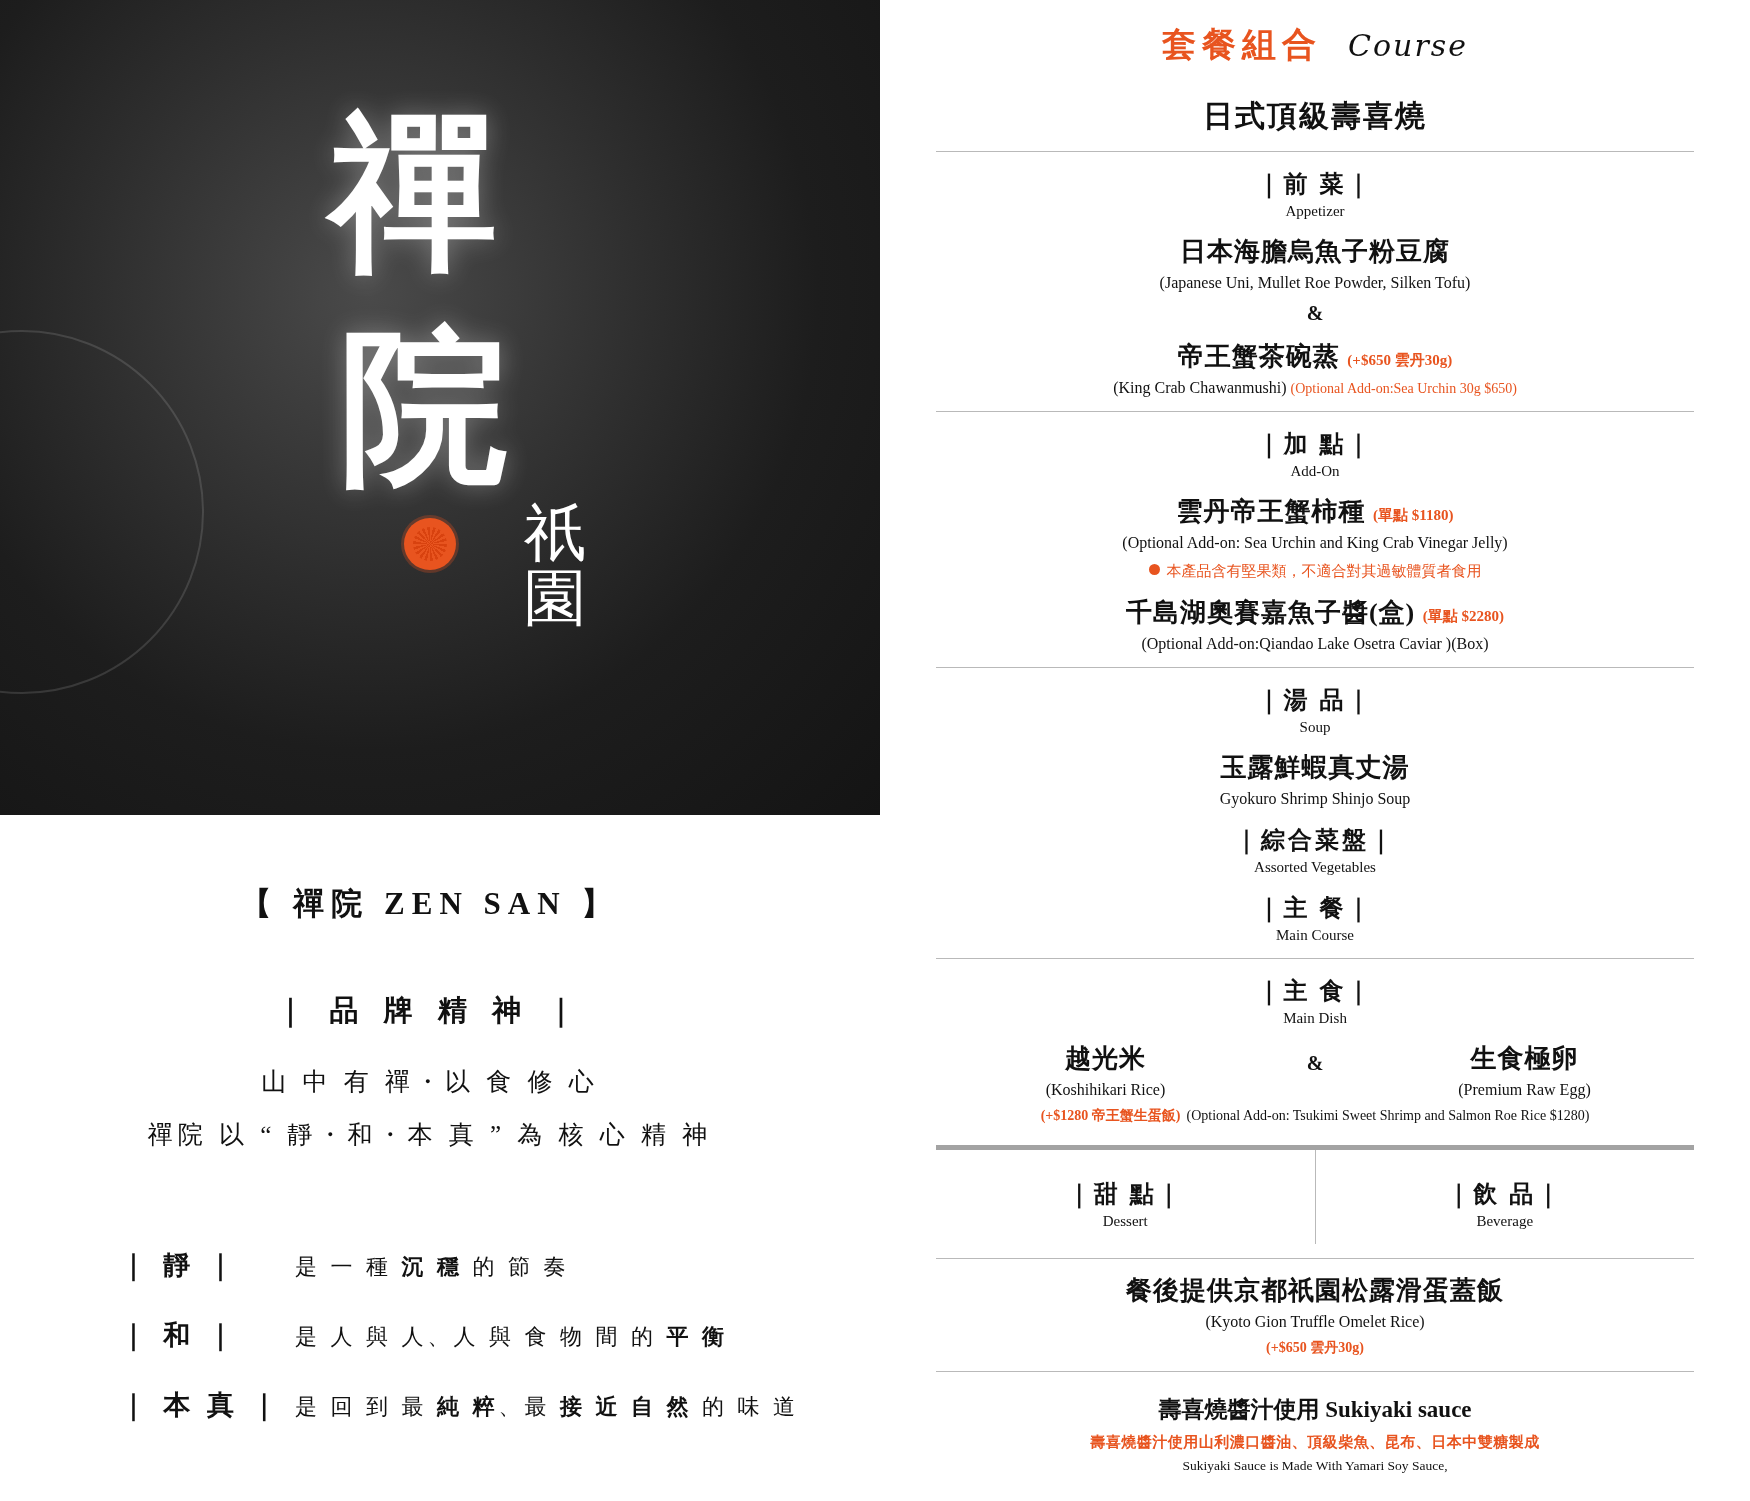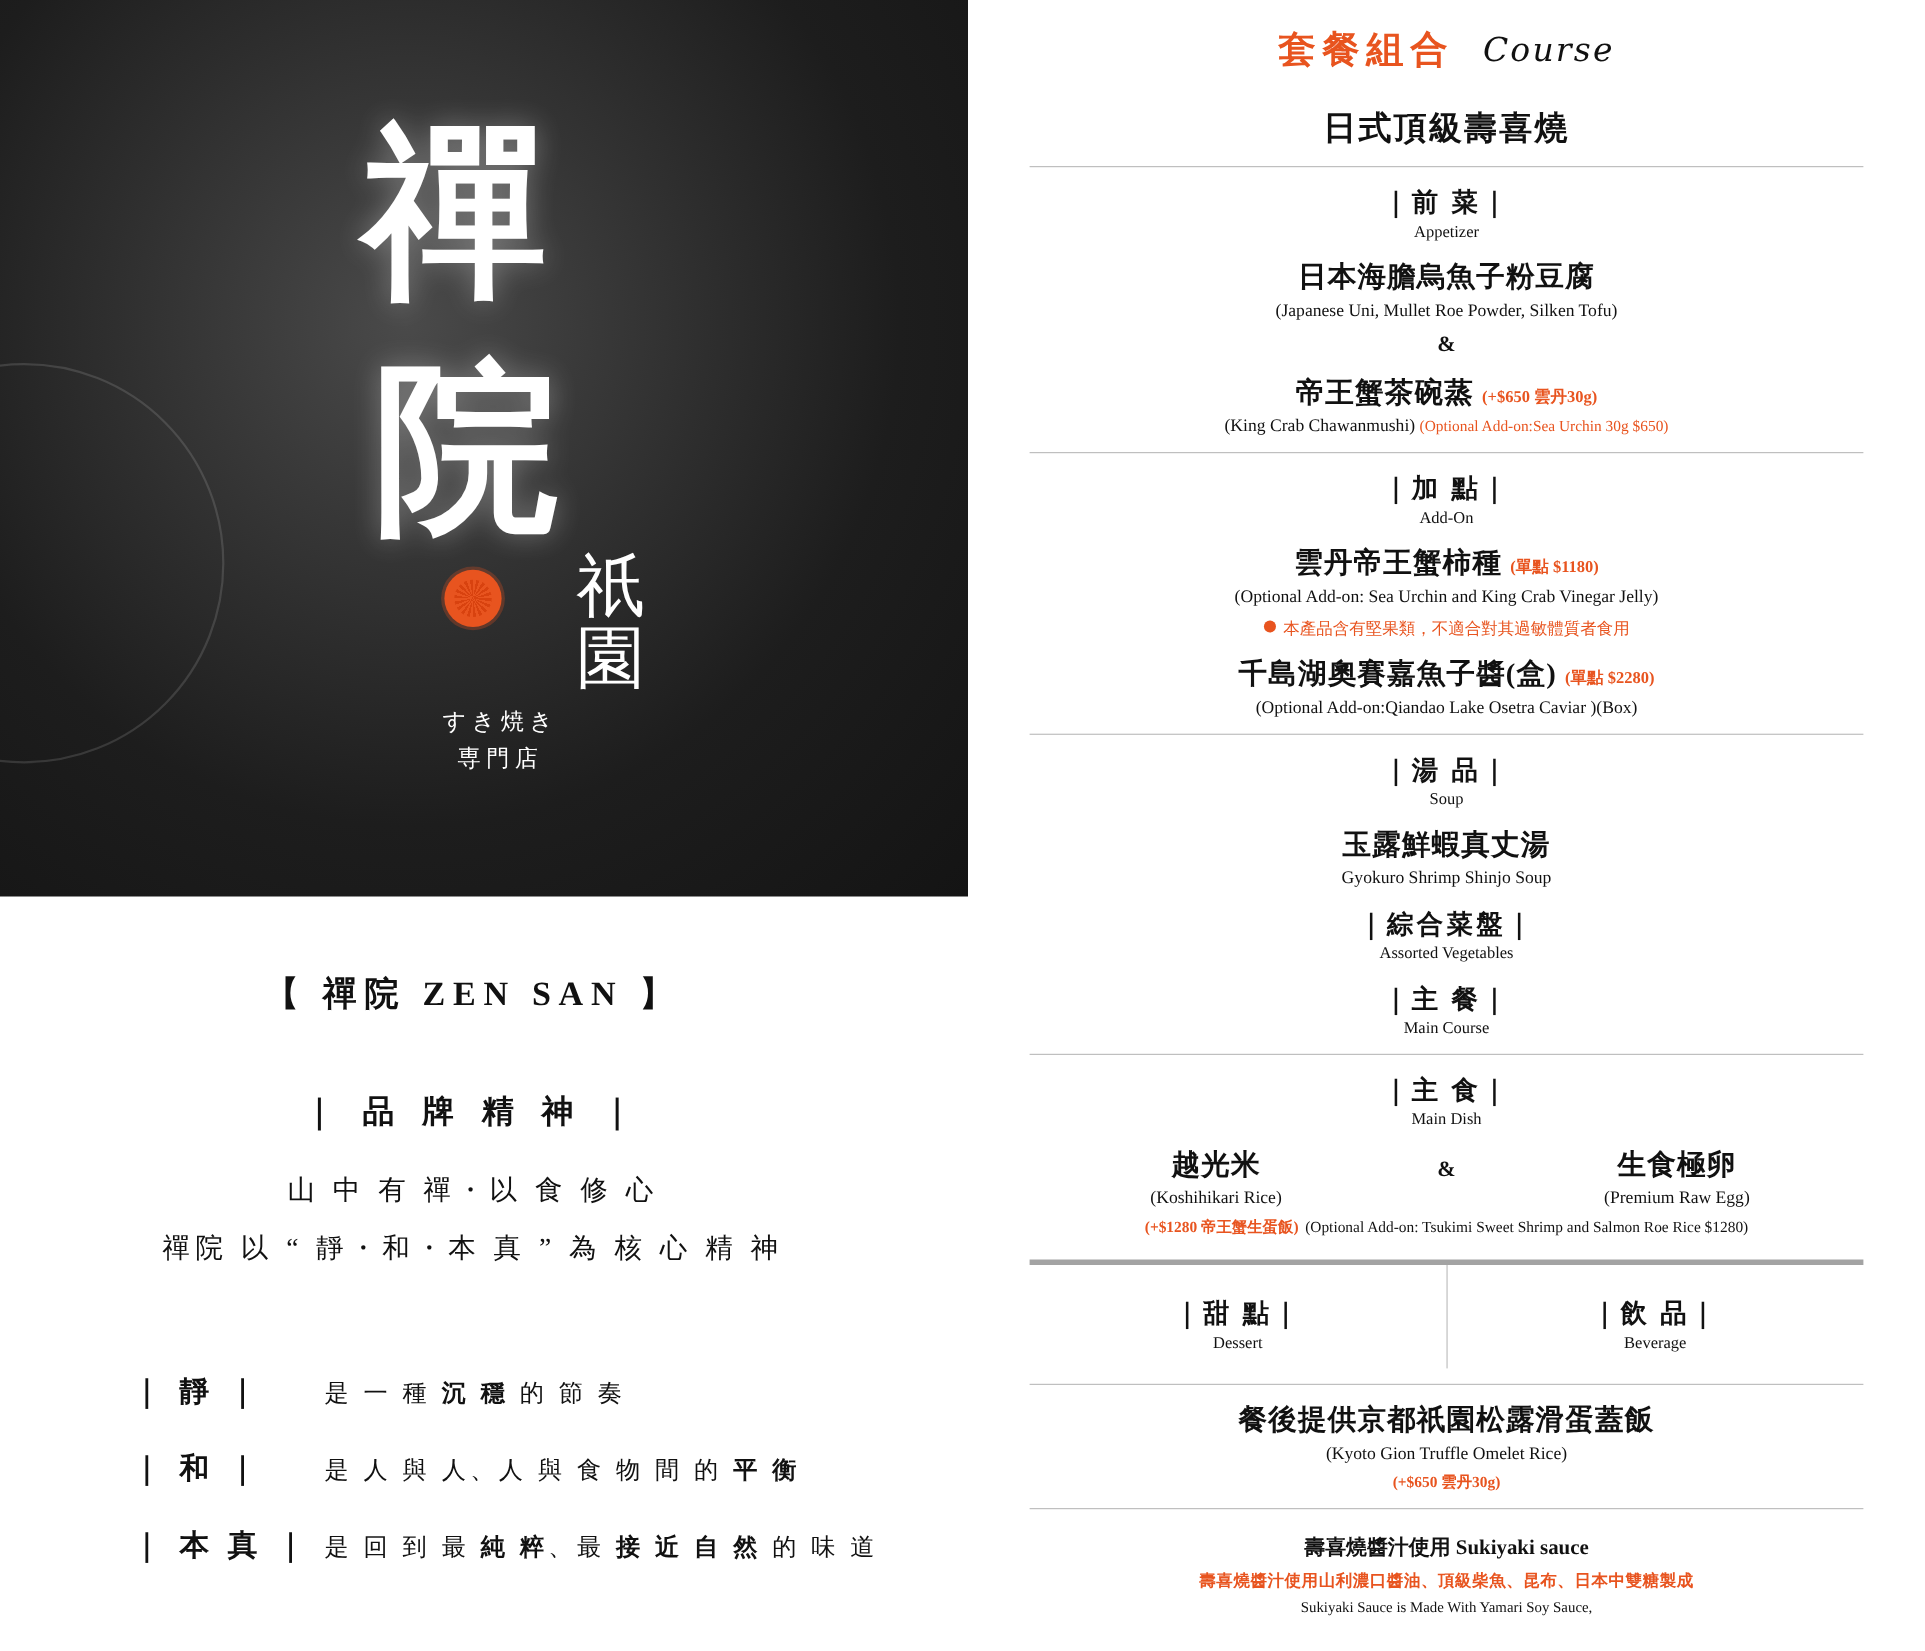--- a/index.html
+++ b/index.html
@@ -295,21 +295,21 @@
     display: flex;
     justify-content: center;
     align-items: baseline;
     gap: 6px;
     margin-top: 8px;
     font-size: 14px;
   }
   .addon-line .cn { color: #e8541f; font-weight: 700; }
   .sauce-title {
     text-align: center;
-    font-size: 19px;
+    font-size: 23px;
     font-weight: 700;
     margin-top: 22px;
   }
   .sauce-cn {
     text-align: center;
     color: #e8541f;
     font-size: 15px;
     font-weight: 700;
     margin-top: 8px;
     letter-spacing: 0.5px;
@@ -334,24 +334,20 @@
     <div class="hero">
       <div class="hero-arc"></div>
       <div class="logo-block">
         <div class="zen-char">禪</div>
         <div class="yuan-char">院</div>
         <div class="seal"></div>
         <div class="gion">
           <span>祇</span>
           <span>園</span>
         </div>
-        <div class="sub-jp">
-          <span>すき焼き</span>
-          <span>専門店</span>
-        </div>
       </div>
     </div>
 
     <div class="brand">
       <div class="brand-title">【 禪院  ZEN SAN 】</div>
       <div class="brand-spirit">｜ 品 牌 精 神 ｜</div>
       <div class="brand-line">山 中 有 禪・以 食 修 心</div>
       <div class="brand-line second">禪院 以 “ 靜・和・本 真 ” 為 核 心 精 神</div>
     </div>
 

